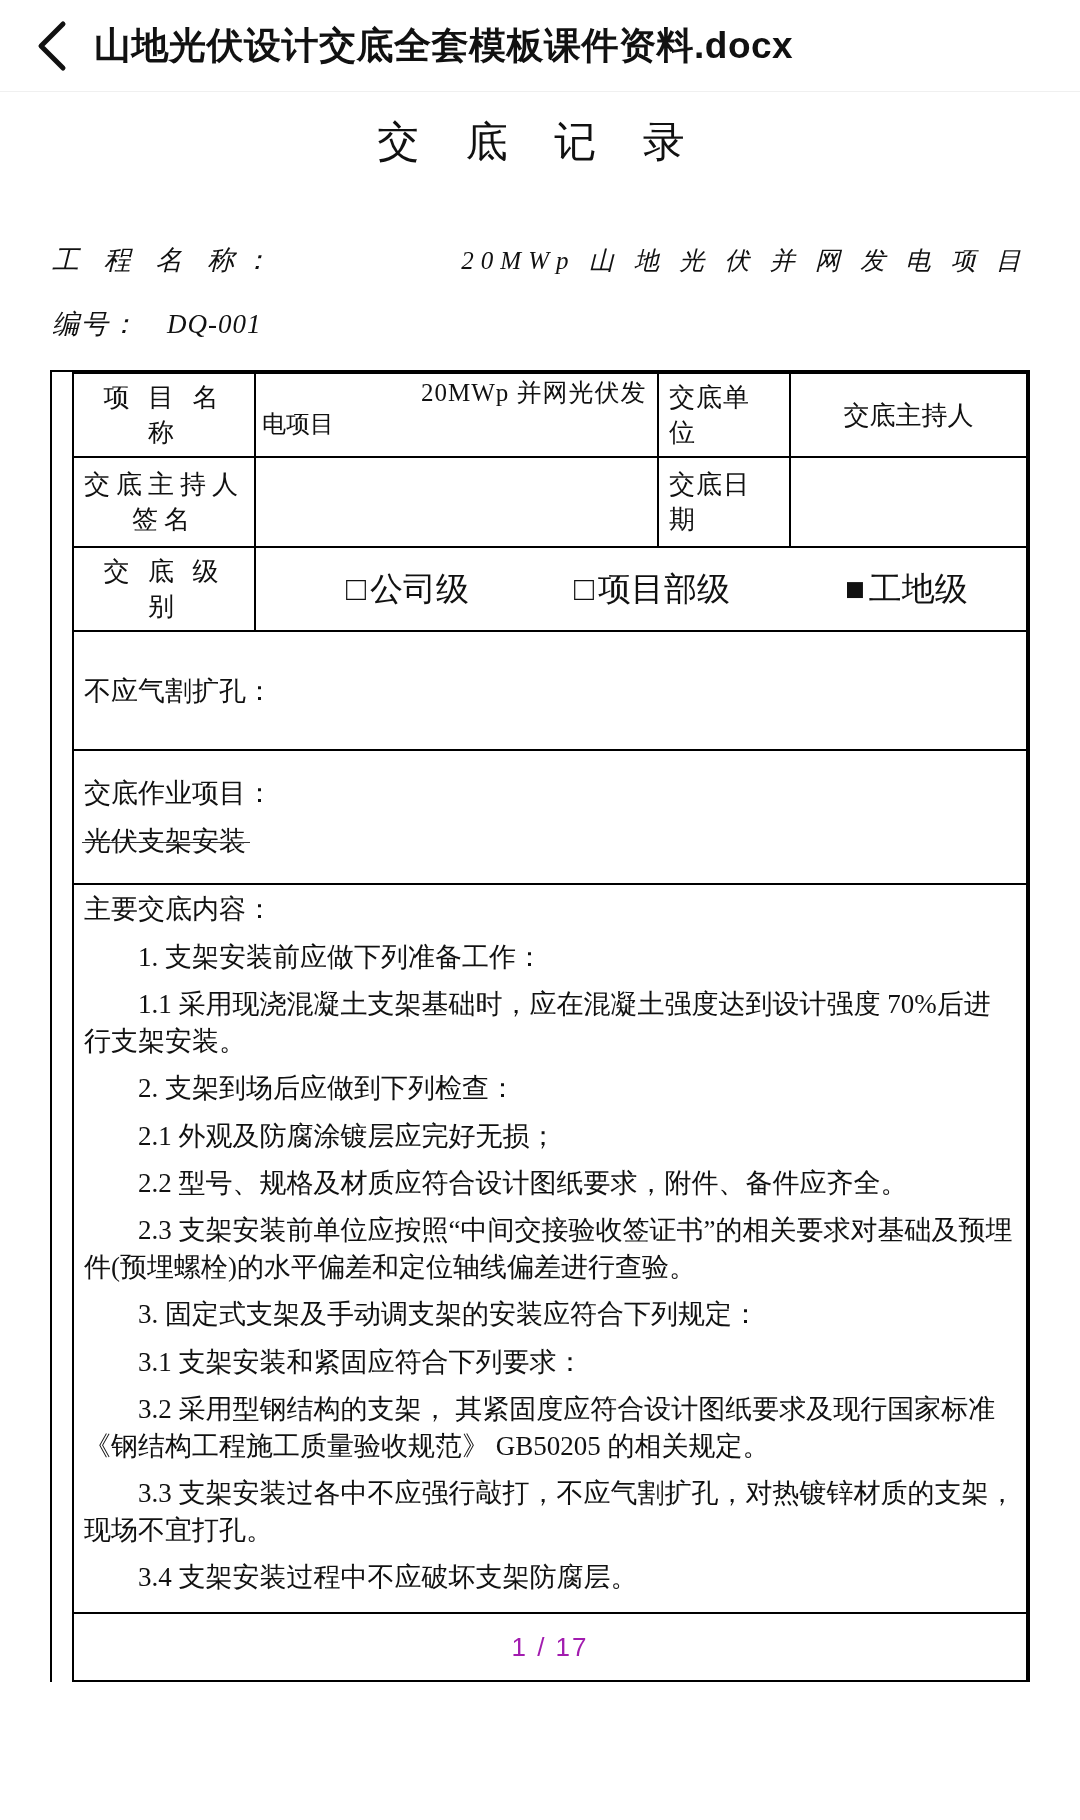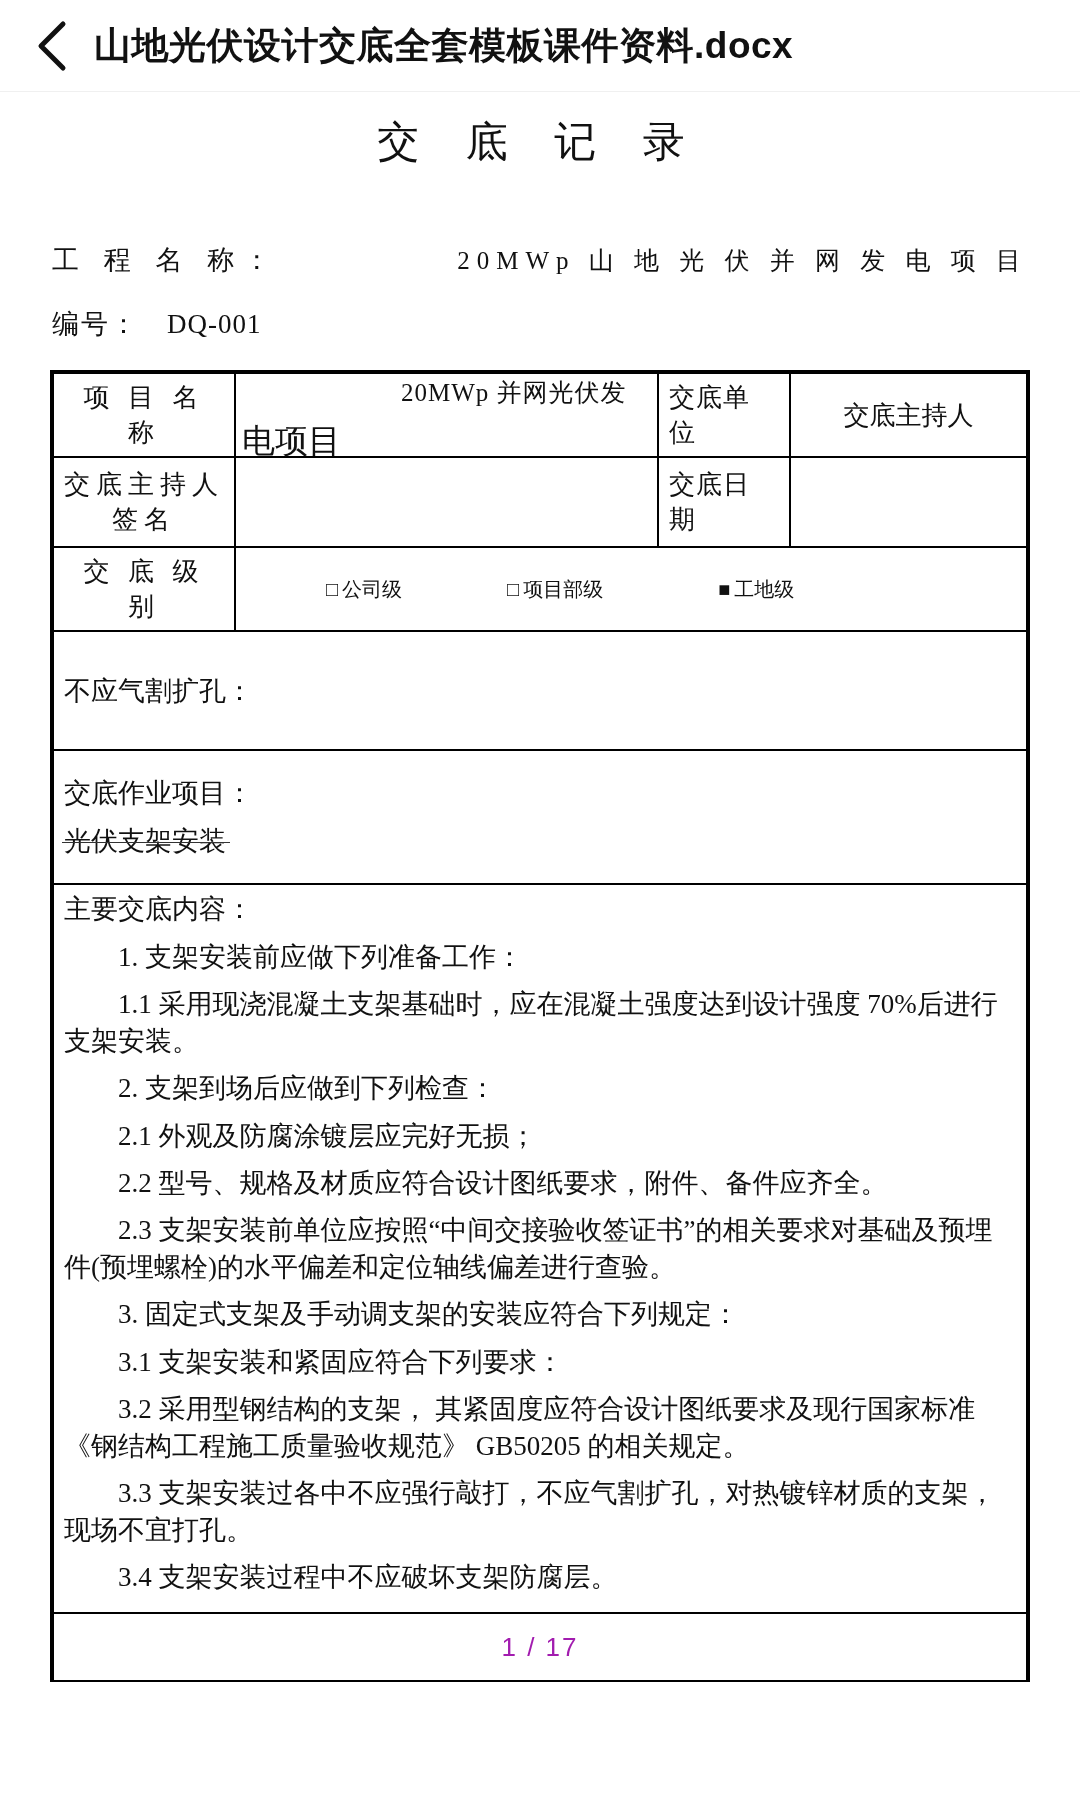--- a/index.html
+++ b/index.html
@@ -69,20 +69,21 @@
 
   .meta {
     margin-top: 72px;
     padding: 0 52px;
     font-size: 27px;
   }
   .meta-row {
     display: flex;
     align-items: baseline;
     margin-bottom: 28px;
+    font-style: italic;
   }
   .meta-label {
     letter-spacing: 9px;
     white-space: nowrap;
   }
   .meta-value-right {
     margin-left: auto;
     font-size: 25px;
     letter-spacing: 7px;
     white-space: nowrap;
@@ -93,20 +94,21 @@
     margin-left: 28px;
     font-family: "Liberation Serif", serif;
     letter-spacing: 1px;
   }
 
   
   .tbl-wrap {
     margin: 8px 50px 0 50px;
     border: 2px solid #000;
     border-bottom: none;
+    padding-left: 20px;
   }
   table.form {
     width: 100%;
     border-collapse: collapse;
     table-layout: fixed;
     font-size: 26px;
   }
   table.form td {
     border: 2px solid #000;
     padding: 6px 10px;
@@ -124,31 +126,31 @@
     position: absolute;
     left: 165px;
     top: 2px;
     white-space: nowrap;
     font-size: 25px;
     letter-spacing: 1px;
   }
   .cell-proj .line2 {
     position: absolute;
     left: 6px;
-    top: 45px;
-    white-space: nowrap;
-    font-size: 33px;
+    top: 34px;
+    white-space: nowrap;
+    font-size: 24px;
   }
   .k-stack { line-height: 1.25; }
 
   .level-row td { height: 56px; }
   .level-opts {
     display: flex;
     align-items: center;
-    font-size: 20px;
+    font-size: 33px;
   }
   .level-opts .opt { white-space: nowrap; }
   .level-opts .opt:nth-child(1) { margin-left: 80px; }
   .level-opts .opt:nth-child(2) { margin-left: 105px; }
   .level-opts .opt:nth-child(3) { margin-left: 115px; }
   .box-empty::before {
     content: "□";
     margin-right: 4px;
   }
   .box-filled::before {

